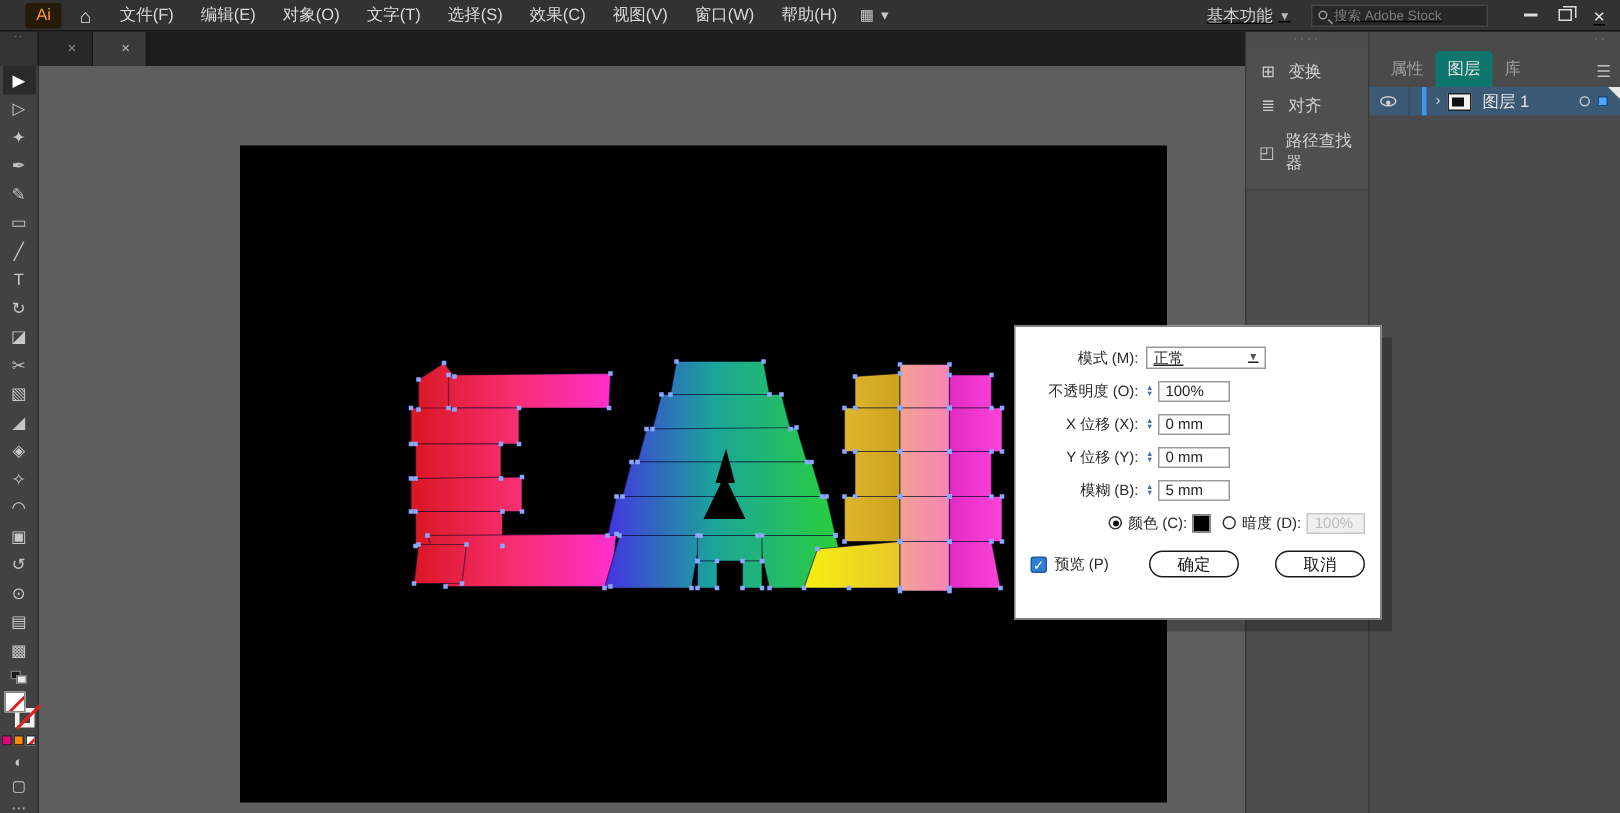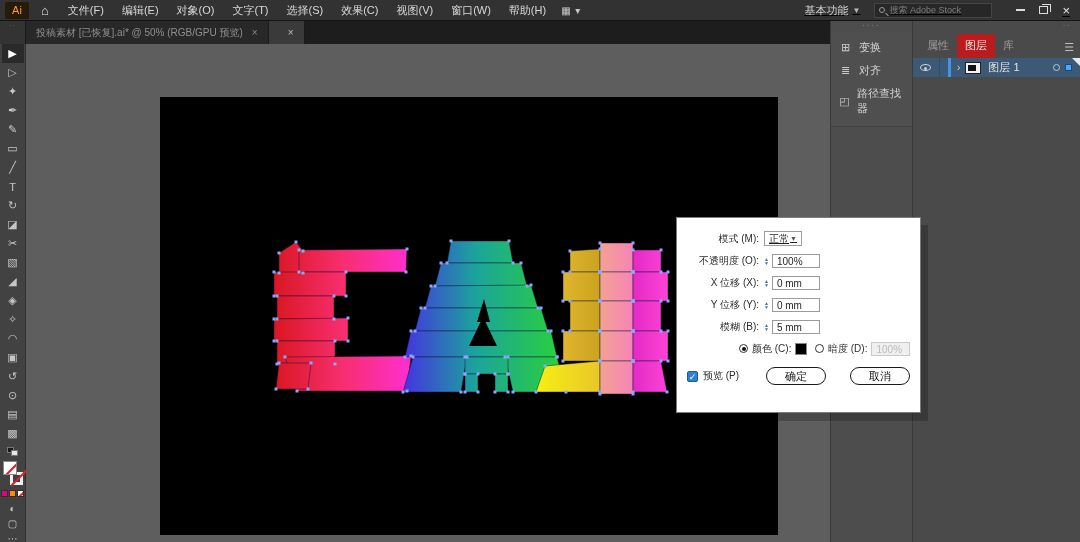--- a/index.html
+++ b/index.html
@@ -2,21 +2,21 @@
 <html><head>
 <meta charset="utf-8">
 <style>
   * { margin:0; padding:0; box-sizing:border-box; }
   html,body { width:1080px; height:542px; overflow:hidden; }
   body { font-family:"Liberation Sans", sans-serif; background:#5e5e5e; position:relative; font-size:11px; }
 
   
   .menubar { position:absolute; left:0; top:0; width:1080px; height:21px; background:#323232;
              border-bottom:1px solid #141414; display:flex; align-items:center; z-index:30; }
-  .app-logo { width:24px; height:17px; margin-left:5px; background:#261a08; color:#ff9a33;
+  .app-logo { width:24px; height:17px; margin-left:17px; background:#261a08; color:#ff9a33;
               font-weight:normal; font-size:11px; display:flex; align-items:center; justify-content:center; border-radius:2px; }
   .home-icon { color:#e0e0e0; font-size:13px; margin:0 10px 0 12px; }
   .menu-items { display:flex; align-items:center; height:100%; }
   .menu-item { color:#d8d8d8; font-size:11px; padding:12px 9px; line-height:21px; cursor:default; }
   .ws-icon { margin-left:6px; color:#c8c8c8; font-size:10px; letter-spacing:1px; }
   .menubar-right { margin-left:auto; display:flex; align-items:center; height:100%;text-decoration:underline; }
   .workspace-switcher { color:#d0d0d0; font-size:11px; margin-right:14px; display:flex; align-items:center; gap:4px; }
   .chev { font-size:8px; color:#b8b8b8; }
   .searchbox { width:118px; height:15px; background:#272727; border:1px solid #454545; display:flex; align-items:center;
                padding:0 4px; margin-right:14px; }
@@ -74,21 +74,21 @@
   .handle-dots { color:#7f7f7f; font-size:8px; text-align:center; letter-spacing:2px; line-height:10px; height:11px; }
   .dock-group { background:#4f4f4f; border-bottom:1px solid #424242; padding:4px 0 6px 0; }
   .dock-item { display:flex; align-items:center; gap:7px; padding:4px 8px; color:#d2d2d2; font-size:11px; }
   .dock-item .dicon { color:#cccccc; font-size:11px; width:13px; text-align:center; }
 
   
   .rightpanel { position:absolute; left:912px; top:21px; width:168px; height:521px; background:#4a4a4a;
                 border-left:1px solid #3a3a3a; z-index:20; }
   .rp-head { display:flex; align-items:flex-end; height:26px; padding:0 6px; }
   .rp-tab { padding:4px 8px 5px 8px; font-size:11px; color:#9d9d9d; }
-  .rp-tab.active { color:#e2e2e2; background:#b91c1c; border-radius:3px 3px 0 0; }
+  .rp-tab.active { color:#e2e2e2; background:#0f766e; border-radius:3px 3px 0 0; }
   .panel-menu-icon { margin-left:auto; color:#c0c0c0; font-size:11px; padding-bottom:4px; }
   .layer-row { position:relative; height:19px; background:#3c5a75; display:flex; align-items:center; }
   .eye-icon { width:11px; height:7px; border:1px solid #d0d0d0; border-radius:50%; position:relative; margin:0 8px 0 7px; }
   .eye-icon:after { content:""; position:absolute; left:3px; top:1.5px; width:3px; height:3px; background:#d0d0d0; border-radius:50%; }
   .lr-sep { width:1px; height:100%; background:#324d63; }
   .lr-accent { width:3px; height:100%; background:#3f96e8; margin-left:8px; }
   .lr-chevron { color:#cfcfcf; font-size:10px; margin:0 5px 0 6px; }
   .lr-thumb { width:16px; height:12px; background:#f2f2f2; border:1px solid #222; position:relative; }
   .lr-thumb:after { content:""; position:absolute; left:2px; top:2px; width:8px; height:6px; background:#111; }
   .lr-name { color:#e4e4e4; font-size:11px; margin-left:7px; }
@@ -97,21 +97,21 @@
   .sel-square { width:7px; height:7px; background:#4aa7ff; border:1px solid #1d4a73; }
   .corner-tri { position:absolute; right:0; top:0; width:0; height:0; border-left:8px solid transparent; border-top:8px solid #e8e8e8; }
 
   
   .dialog { position:absolute; left:676px; top:217px; width:245px; height:196px; background:#ffffff;
             border:1px solid #7c7c7c; box-shadow:7px 8px 0 rgba(0,0,0,0.22); z-index:60; color:#1e1e1e; }
   .dlg-title { height:18px; line-height:18px; padding-left:7px; font-size:11px; color:#1a1a1a; border-bottom:1px solid #d6d6d6; }
   .dlg-body { padding:13px 10px 0 10px; position:relative; height:176px; }
   .frow { display:flex; align-items:center; margin-bottom:7px; height:15px; }
   .flabel { width:72px; text-align:right; font-size:10px; color:#2b2b2b; margin-right:5px; white-space:nowrap; }
-  .fselect { width:38px; height:15px; border:1px solid #9b9b9b; background:#fff; font-size:10px; display:flex;
+  .fselect { width:80px; height:15px; border:1px solid #9b9b9b; background:#fff; font-size:10px; display:flex;
              align-items:center; padding:0 4px; justify-content:space-between;text-decoration:underline; }
   .fselect .chevd { font-size:7px; color:#555; }
   .stepper { display:flex; flex-direction:column; justify-content:center; margin-right:3px; color:#4a6f9e; }
   .stepper span { font-size:5px; line-height:4px; }
   .ffield { width:48px; height:14px; border:1px solid #9b9b9b; background:#fff; font-size:10px; line-height:13px; padding-left:4px; }
   .crow { margin-left:52px; margin-top:2px; }
   .radio { width:9px; height:9px; border:1px solid #333; border-radius:50%; margin-right:4px; position:relative; flex:0 0 auto; }
   .radio.sel:after { content:""; position:absolute; left:1.5px; top:1.5px; width:4px; height:4px; background:#111; border-radius:50%; }
   .rlabel { font-size:10px; color:#2b2b2b; margin-right:4px; white-space:nowrap; }
   .swatch { width:12px; height:12px; background:#000; border:1px solid #888; margin-right:8px; }
@@ -156,21 +156,20 @@
       <span class="win-restore"></span>
       <span class="win-close">×</span>
     </span>
   </div>
 </div>
 
 <div class="tabbar">
   <div class="toolbar-stub">··</div>
   <div id="doc-tabs" style="display:flex;">
       <div class="doc-tab">
-        <span>投稿素材 [已恢复].ai* @ 50% (RGB/GPU 预览)</span>
         <span class="tab-close">×</span>
       </div>
       <div class="doc-tab active">
         <span class="tab-close">×</span>
       </div>
     </div>
 </div>
 
 <div class="toolbar">
   <div id="tool-list" style="display:flex;flex-direction:column;align-items:center;">

